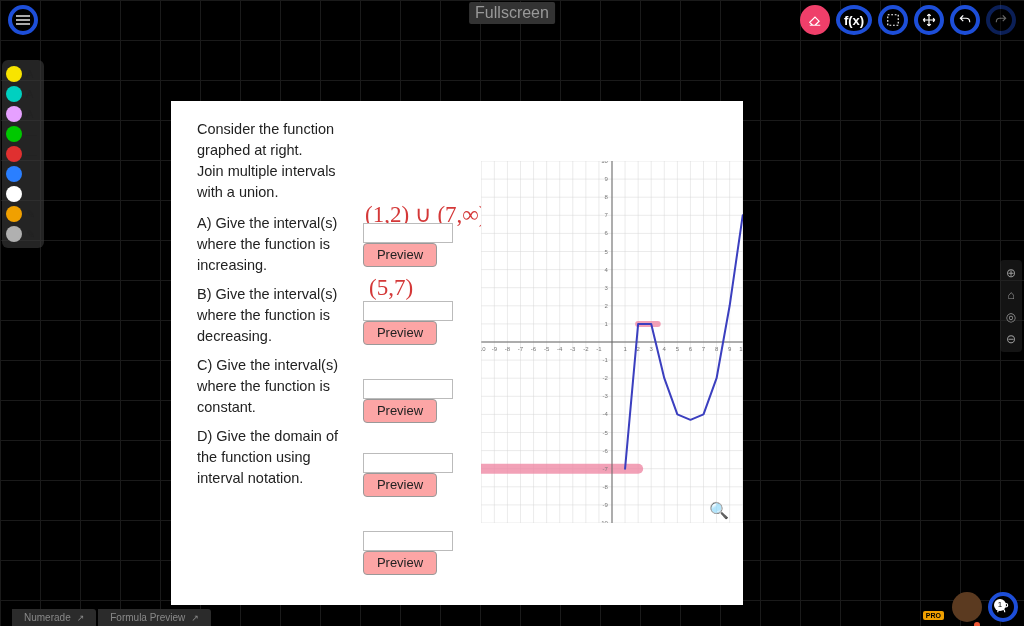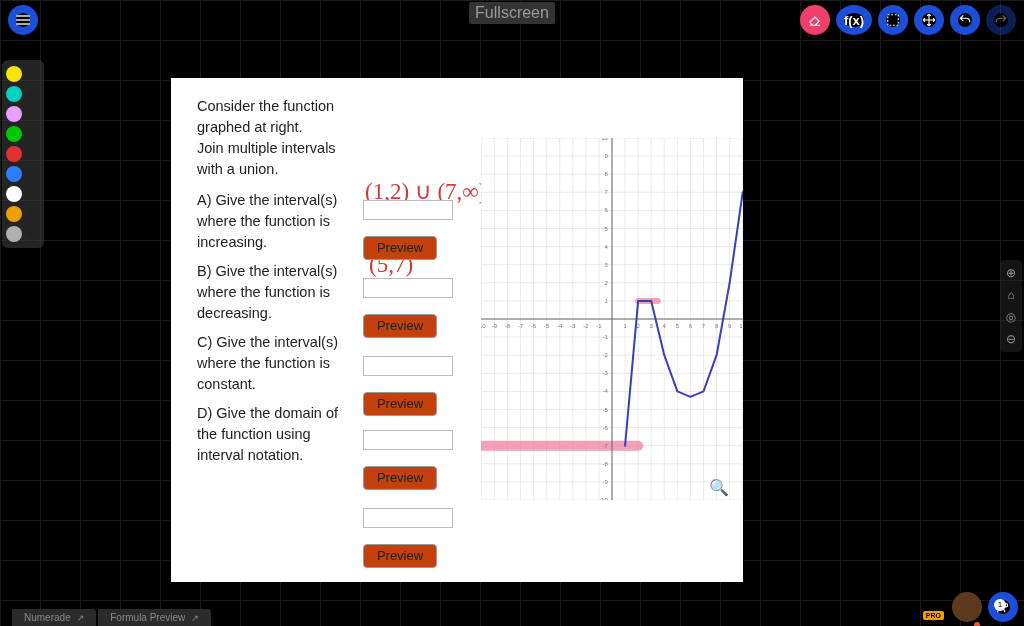--- a/index.html
+++ b/index.html
@@ -18,21 +18,21 @@
   background-size: 40px 40px;
 }
 
 .topbar {
   position: absolute; top: 0; left: 0; right: 0; height: 40px;
   display: flex; align-items: center; justify-content: space-between;
   padding: 4px 8px; z-index: 10;
 }
 .circle-btn {
   width: 30px; height: 30px; border-radius: 50%;
-  border: 8px solid #1d4ed8; background: #000;
+  border: 4px solid #1d4ed8; background: #000;
   display: flex; align-items: center; justify-content: center;
   color: #fff; cursor: pointer; font-size: 13px;
 }
 .circle-btn.wide { width: 36px; font-weight: bold; }
 .circle-btn.pink { background: #ef3f6a; border-color: #ef3f6a; }
 .top-right { display: flex; gap: 6px; align-items: center; }
 .fullscreen-tag {
   position: absolute; top: 2px; left: 50%; transform: translateX(-50%);
   background: #333; color: #999; font-size: 16px;
   padding: 2px 6px; border-radius: 2px;
@@ -82,37 +82,37 @@
   font-size:7px; font-weight:bold; color:#000; background:#f0a000;
   padding:1px 3px; border-radius:2px;
 }
 .user-count {
   position:absolute; width:12px; height:12px; background:#fff; color:#000;
   font-size:8px; border-radius:50%; text-align:center; line-height:12px;
   margin-left:-6px; margin-top:-4px;
 }
 
 .content-card {
-  position: absolute; left: 171px; top: 78px;
+  position: absolute; left: 171px; top: 101px;
   width: 572px; height: 504px;
   background: #fff; z-index: 5;
   display: flex; padding: 18px 12px 16px 26px;
   font-size: 14.5px; color: #222;
 }
 .question-col { width: 160px; line-height: 1.45; }
 .question-col .intro { margin-bottom: 10px; }
 .q-item { margin-bottom: 8px; }
 .answer-col { width: 120px; margin-left: 6px; position: relative; }
 .ans-slot { position: absolute; left: 0; width: 90px; }
 .ans-input {
   width: 90px; height: 20px; border:1px solid #bbb; background:#fff;
 }
 .preview-btn {
-  width:74px; height:24px; margin-top:16px;
-  border:1px solid #999; border-radius:4px; background:#c2410c;
+  width:74px; height:24px; margin-top:0;
+  border:1px solid #999; border-radius:4px; background:#fca5a5;
   font-size:13px; text-align:center; line-height:22px; cursor:pointer;
 }
 .handwriting {
   position:absolute; color:#d43838; font-size:23px;
   font-family: "Comic Sans MS", cursive;
   white-space: nowrap;
 }
 
 .graph {
   position:absolute; right:0px; top:60px;

